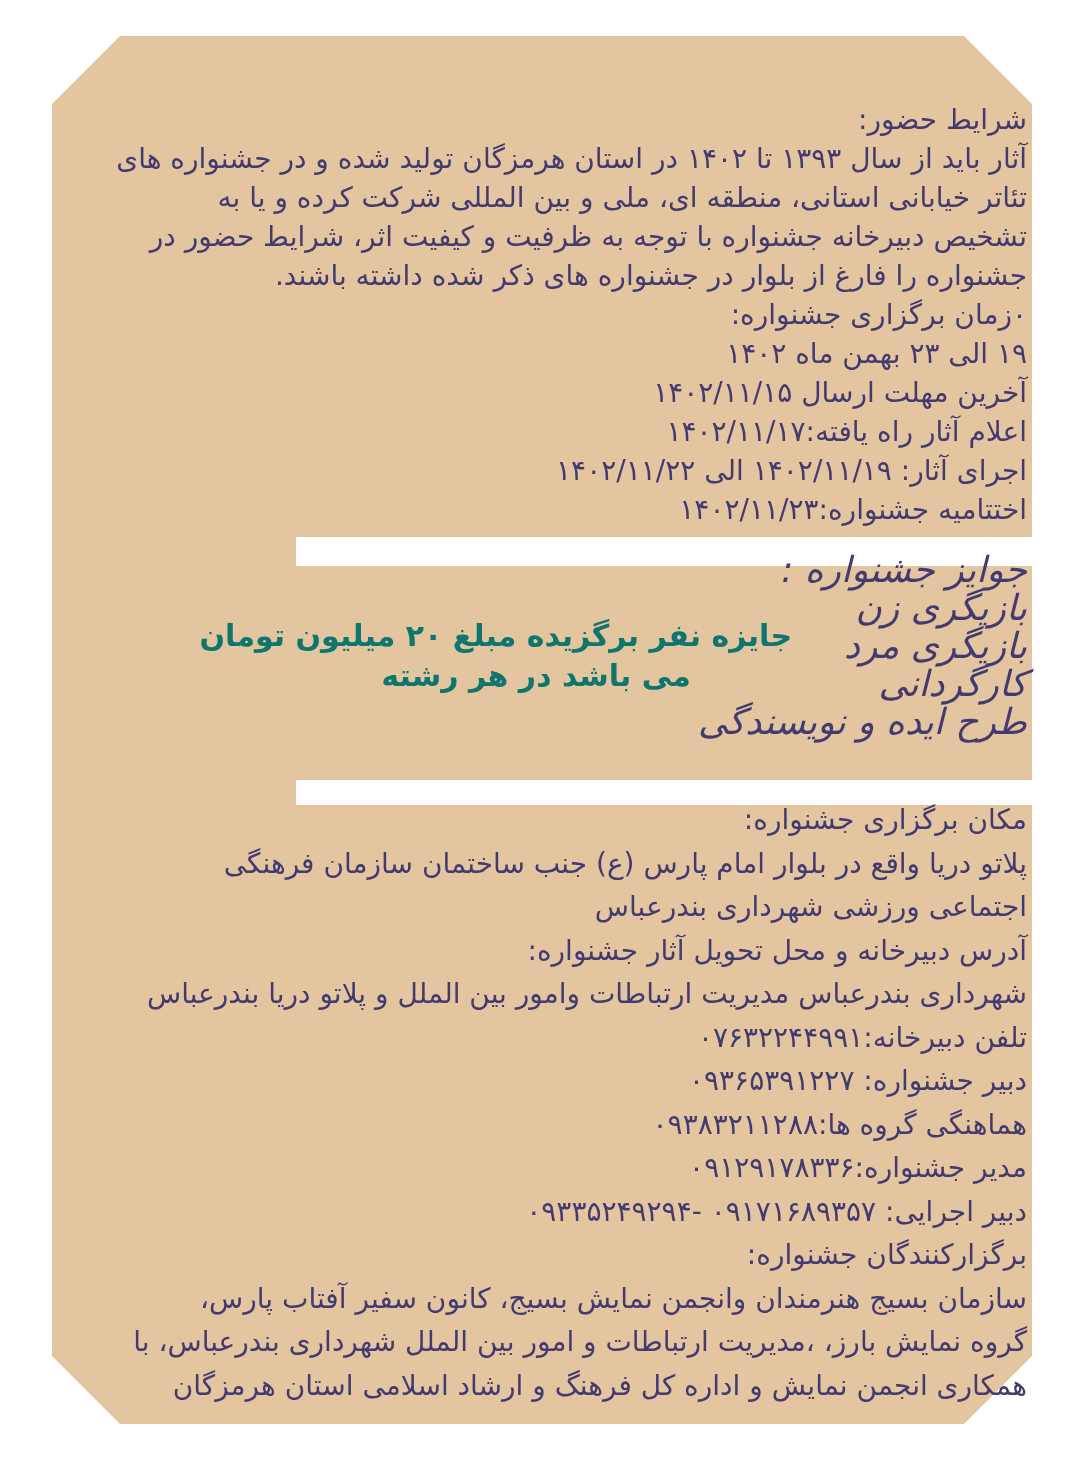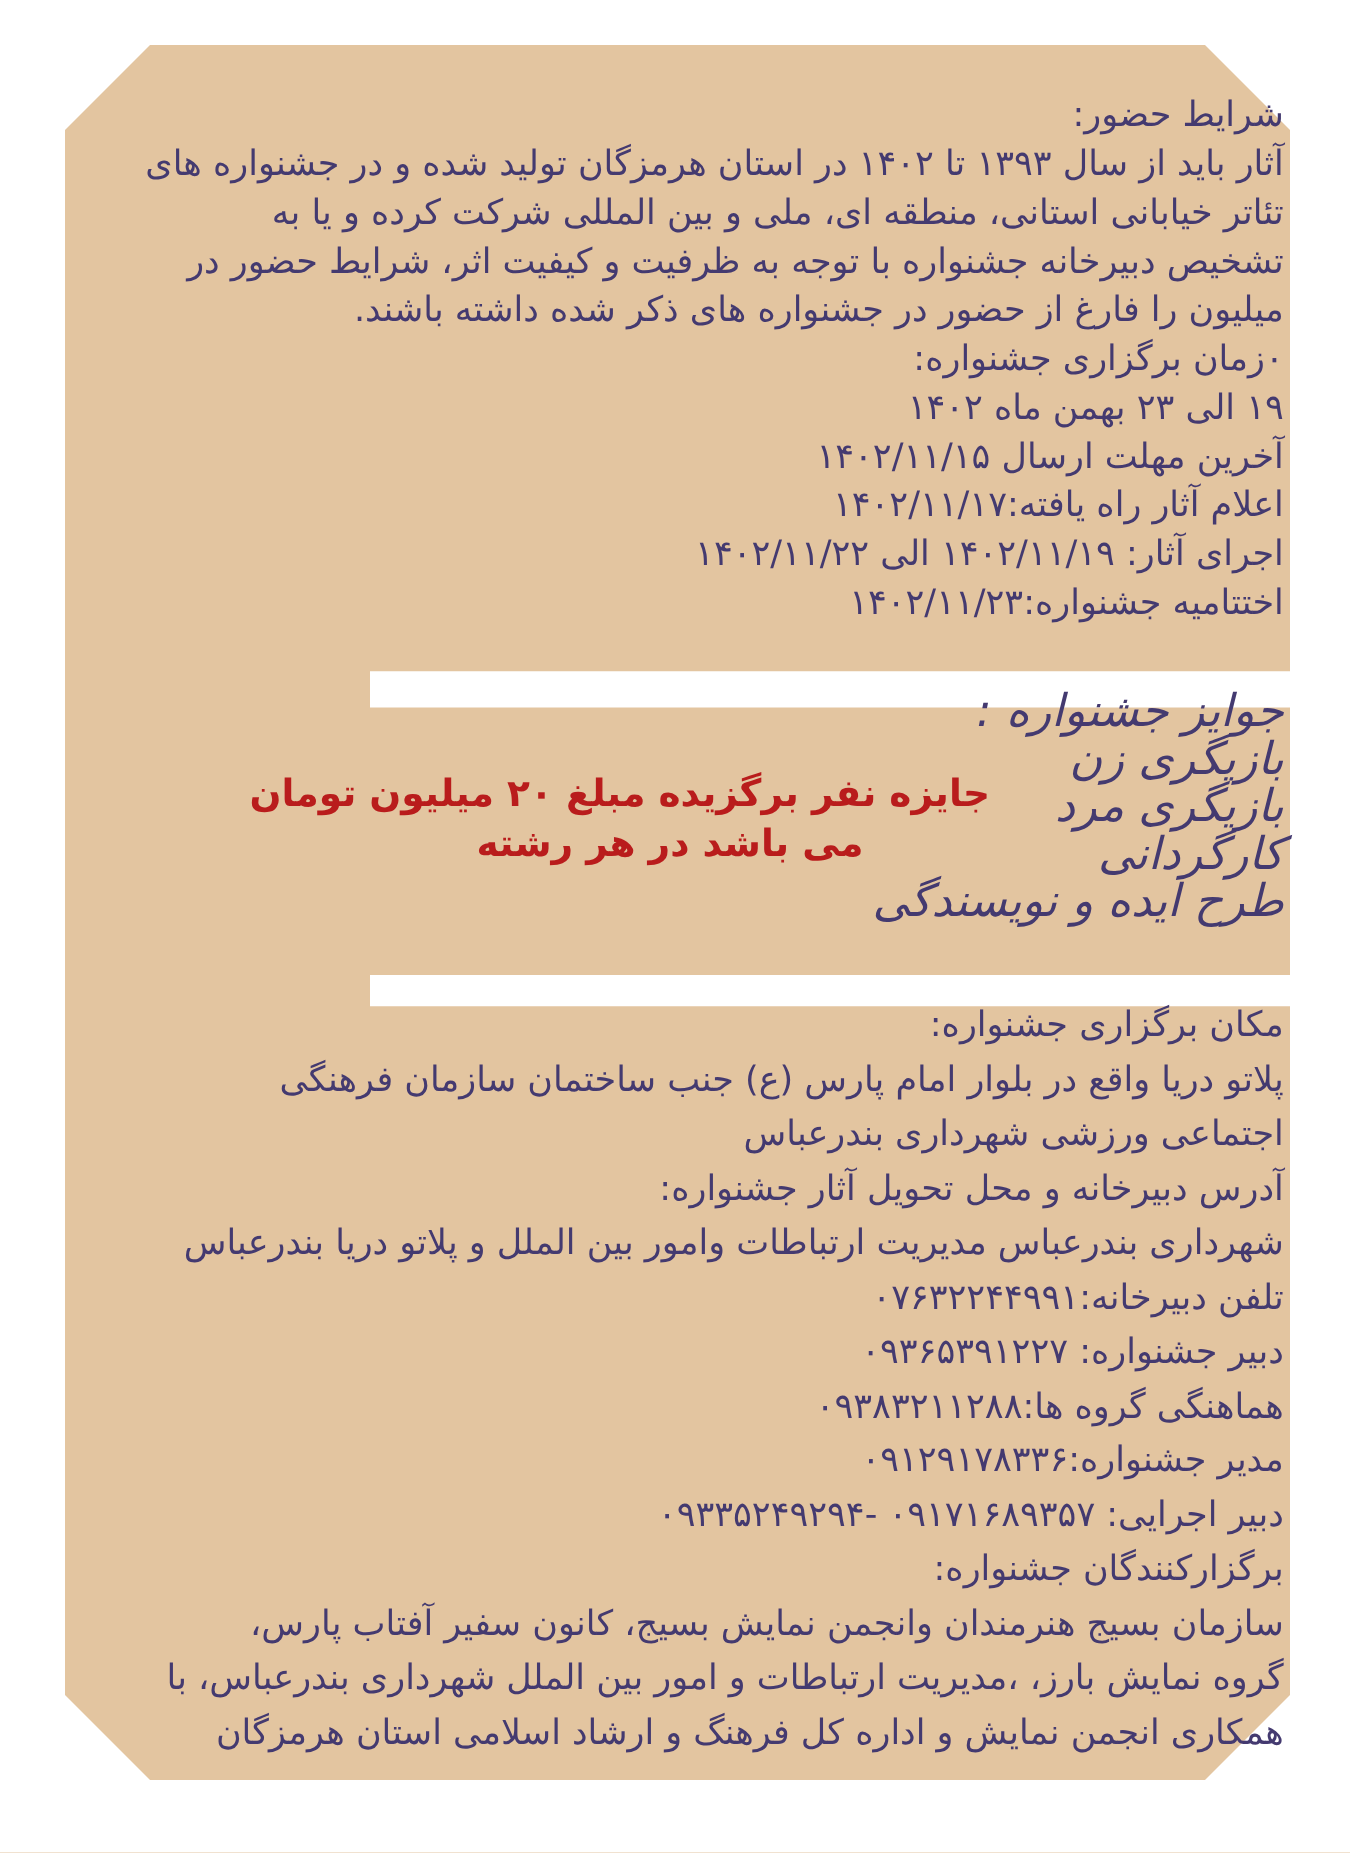--- a/index.html
+++ b/index.html
@@ -21,45 +21,45 @@
     position:absolute; left:296px; right:0; background:#ffffff;
   }
   .band-top    { top:537px; height:29px; }
   .band-bottom { top:780px; height:25px; }
   .txt {
     position:absolute; right:53px;
     color:#443a70;
     text-align:right;
   }
   .txt .line { white-space:nowrap; }
-  #conditions { top:72px;  font-size:28px; line-height:39px; }
+  #conditions { top:100px;  font-size:28px; line-height:39px; }
   #prizes     { top:551px; font-size:36px; line-height:38px;font-style:italic; }
   #venue      { top:798px; font-size:28px; line-height:43.5px; }
   #prize-highlight {
     position:absolute; top:616px; right:288px; width:512px;
     text-align:center;
     font-size:30px; font-weight:bold; line-height:40px;
-    color:#b91c1c;
+    color:#0f766e;
   }
   #prize-highlight .line { white-space:nowrap; }
 </style>
 </head>
 <body>
 
 <div class="panel-bg"></div>
 
 <div class="band band-top"></div>
 <div class="band band-bottom"></div>
 
 <div class="txt" id="conditions">
   <div class="line">شرایط حضور:</div>
   <div class="line">آثار باید از سال ۱۳۹۳ تا ۱۴۰۲ در استان هرمزگان تولید شده و در جشنواره های</div>
   <div class="line">تئاتر خیابانی استانی، منطقه ای، ملی و بین المللی شرکت کرده و یا به</div>
   <div class="line">تشخیص دبیرخانه جشنواره با توجه به ظرفیت و کیفیت اثر، شرایط حضور در</div>
-  <div class="line">میلیون را فارغ از حضور در جشنواره های ذکر شده داشته باشند.</div>
+  <div class="line">جشنواره را فارغ از بلوار در جشنواره های ذکر شده داشته باشند.</div>
   <div class="line">۰زمان برگزاری جشنواره:</div>
   <div class="line">۱۹ الی ۲۳ بهمن ماه ۱۴۰۲</div>
   <div class="line">آخرین مهلت ارسال ۱۴۰۲/۱۱/۱۵</div>
   <div class="line">اعلام آثار راه یافته:۱۴۰۲/۱۱/۱۷</div>
   <div class="line">اجرای آثار: ۱۴۰۲/۱۱/۱۹ الی ۱۴۰۲/۱۱/۲۲</div>
   <div class="line">اختتامیه جشنواره:۱۴۰۲/۱۱/۲۳</div>
 </div>
 
 <div class="txt" id="prizes">
   <div class="line">جوایز جشنواره :</div>

